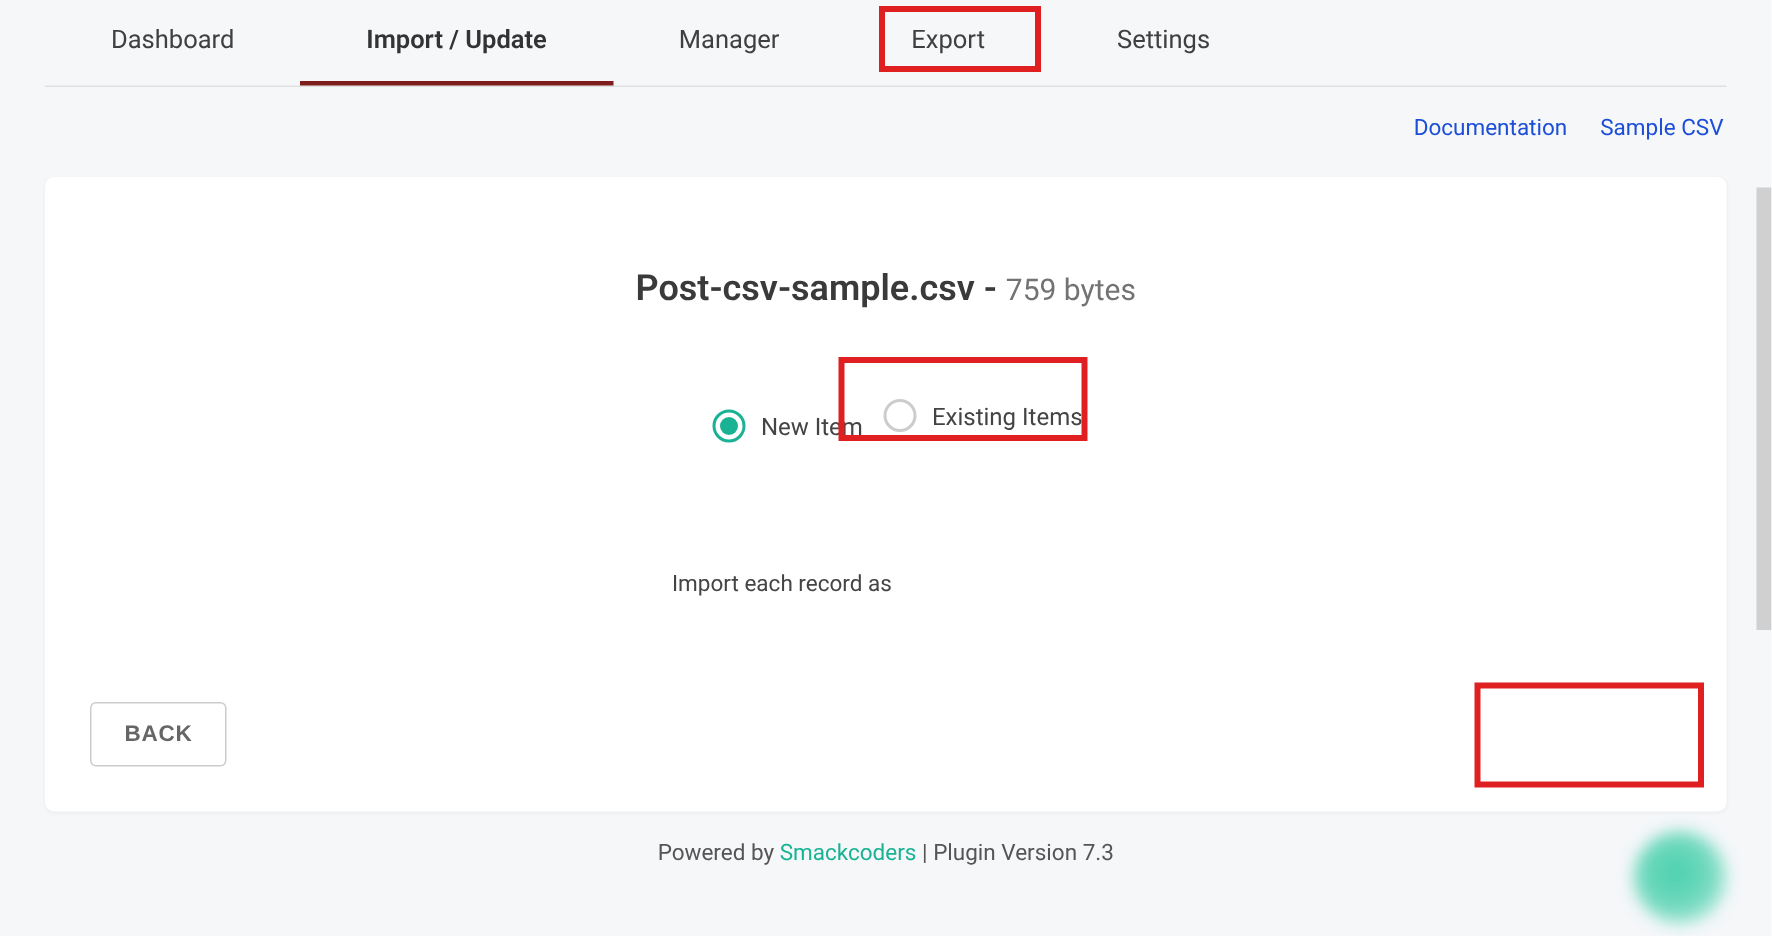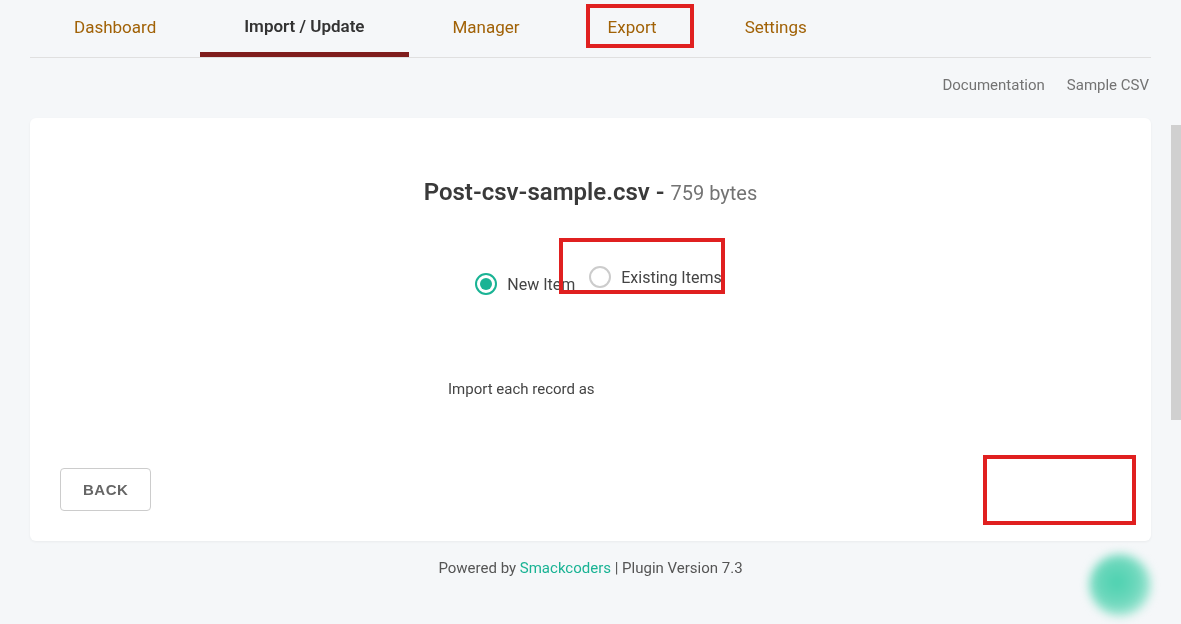--- a/index.html
+++ b/index.html
@@ -17,40 +17,40 @@
     .tabs {
       display: flex;
       border-bottom: 1px solid #e0e0e0;
       height: 58px;
       align-items: stretch;
       gap: 0;
     }
     .tab {
       padding: 18px 44px;
       font-size: 17px;
-      color: #a16207;
+      color: #404040;
       cursor: pointer;
       border-bottom: 3px solid transparent;
       display: flex;
       align-items: center;
     }
     .tab.active {
       color: #333;
       font-weight: 600;
-      border-bottom: 5px solid #7f1d1d;
+      border-bottom: 3px solid #7f1d1d;
     }
     .top-links {
       display: flex;
       justify-content: flex-end;
       gap: 22px;
       padding: 18px 2px 0 0;
       font-size: 15px;
     }
     .top-links a {
-      color: #737373;
+      color: #1d4ed8;
       text-decoration: none;
       cursor: pointer;
     }
     .card {
       background: #fff;
       border-radius: 6px;
       margin-top: 24px;
       padding: 60px 30px 30px 30px;
       box-shadow: 0 1px 3px rgba(0,0,0,0.05);
       position: relative;

